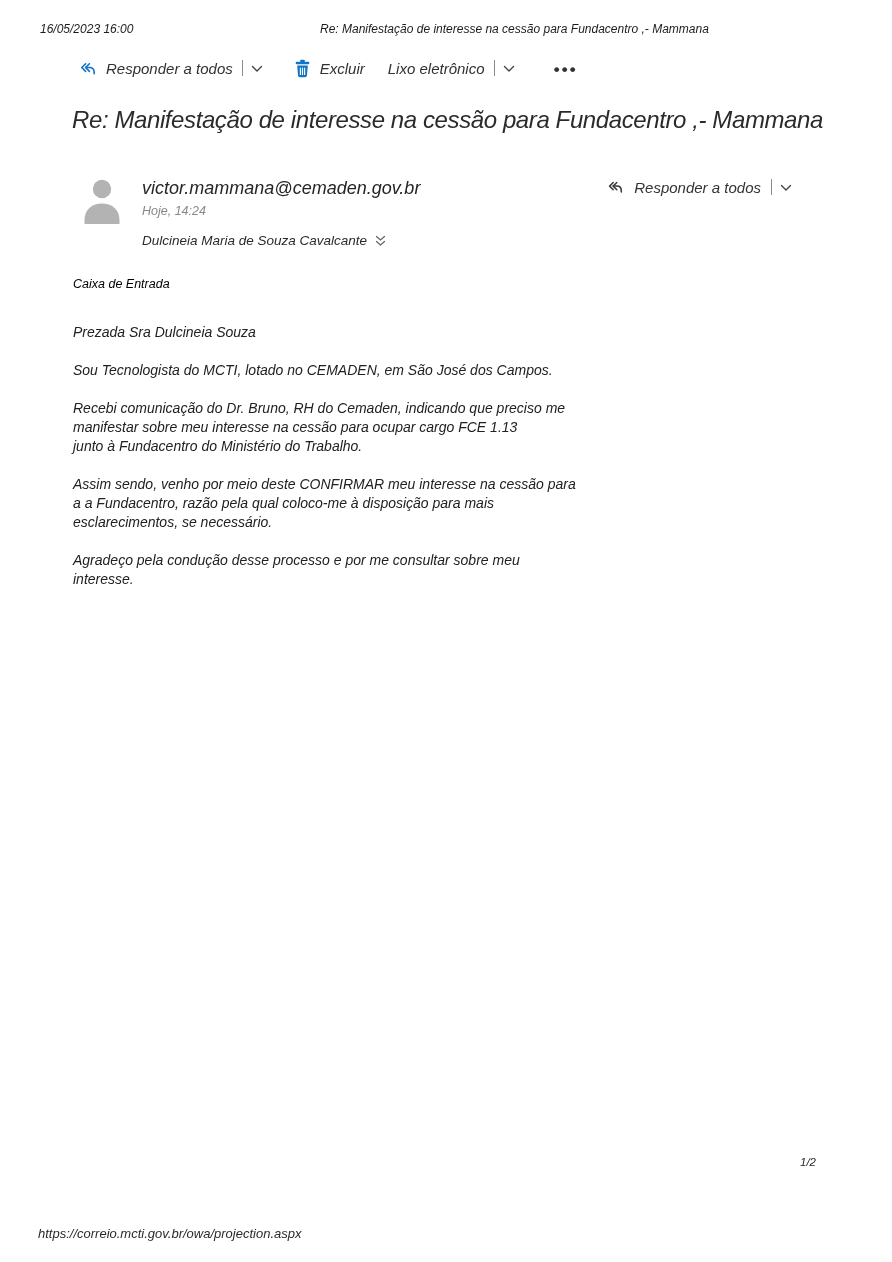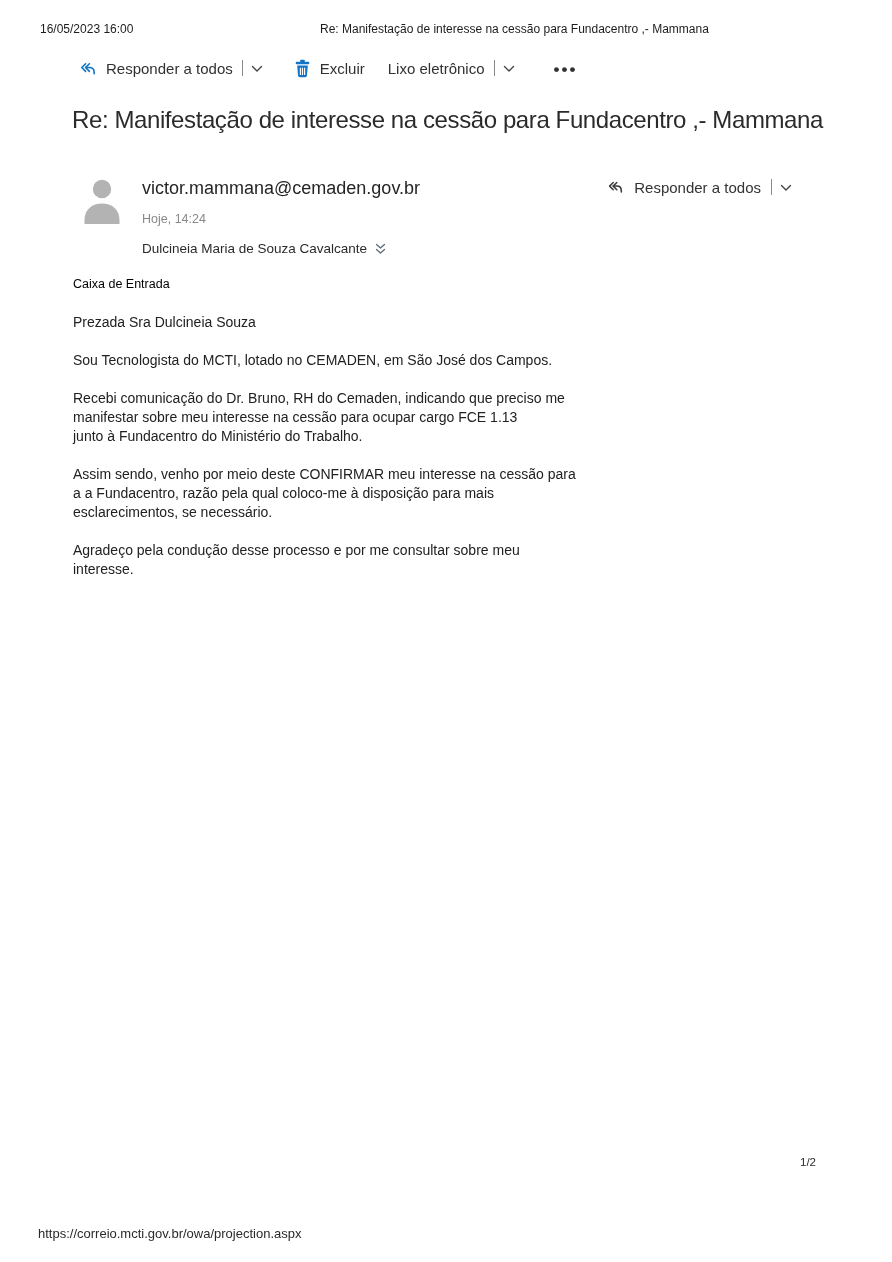--- a/index.html
+++ b/index.html
@@ -8,20 +8,21 @@
     font-family: "Liberation Sans", "DejaVu Sans", sans-serif;
     color: #212121;
     -webkit-font-smoothing: antialiased;
   }
   .page {
     position: relative;
     width: 856px;
     height: 1262px;
     background: #ffffff;
     overflow: hidden;
+    font-style: italic;
   }
 
   
   .print-date {
     position: absolute; left: 40px; top: 22px;
     font-size: 12px; color: #1c1c1c;
   }
   .print-title {
     position: absolute; left: 320px; top: 22px;
     font-size: 12px; color: #1c1c1c; white-space: nowrap;
@@ -71,21 +72,21 @@
   .sender-block {
     position: absolute; left: 80px; top: 176px;
     display: flex; align-items: flex-start;
   }
   .avatar { width: 44px; height: 48px; margin-right: 18px; }
   .sender-lines { padding-top: 0; }
   .sender-email {
     font-size: 18px; color: #252525; line-height: 24px; cursor: pointer; text-align: right;
   }
   .sender-time {
-    font-size: 12.5px; color: #8a8886; line-height: 19px; margin-top: 10px;
+    font-size: 12.5px; color: #8a8886; line-height: 19px; margin-top: 2px;
   }
   .recipient-row {
     display: flex; align-items: center;
     font-size: 13.5px; color: #2b2b2b; line-height: 19px; margin-top: 10px;
     cursor: pointer;
   }
   .dbl-chev { display: inline-flex; margin-left: 8px; color: #5f6b76; }
 
   
   .reply-all-right {
@@ -99,21 +100,21 @@
   
   .folder-label {
     position: absolute; left: 73px; top: 277px;
     font-size: 12.5px; color: #000000;
   }
   .email-body {
     position: absolute; left: 73px; top: 311px;
     width: 590px;
     font-size: 14px; line-height: 19px; color: #212121;
   }
-  .email-body p { margin: 2px 0 19px 0; white-space: pre-line; }
+  .email-body p { margin: 12px 0 19px 0; white-space: pre-line; }
 </style>
 </head>
 <body>
 
 <div class="page">
 
   <div class="print-date">16/05/2023 16:00</div>
   <div class="print-title">Re: Manifestação de interesse na cessão para Fundacentro ,- Mammana</div>
 
   <div class="toolbar">

